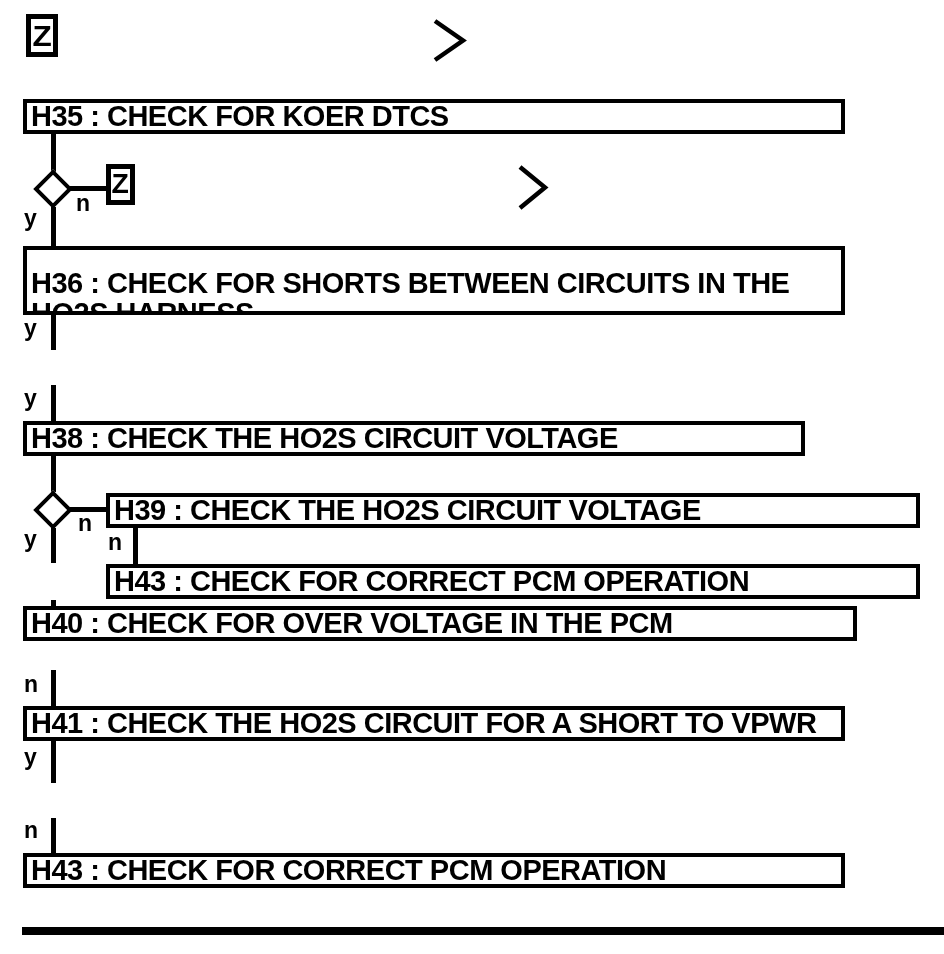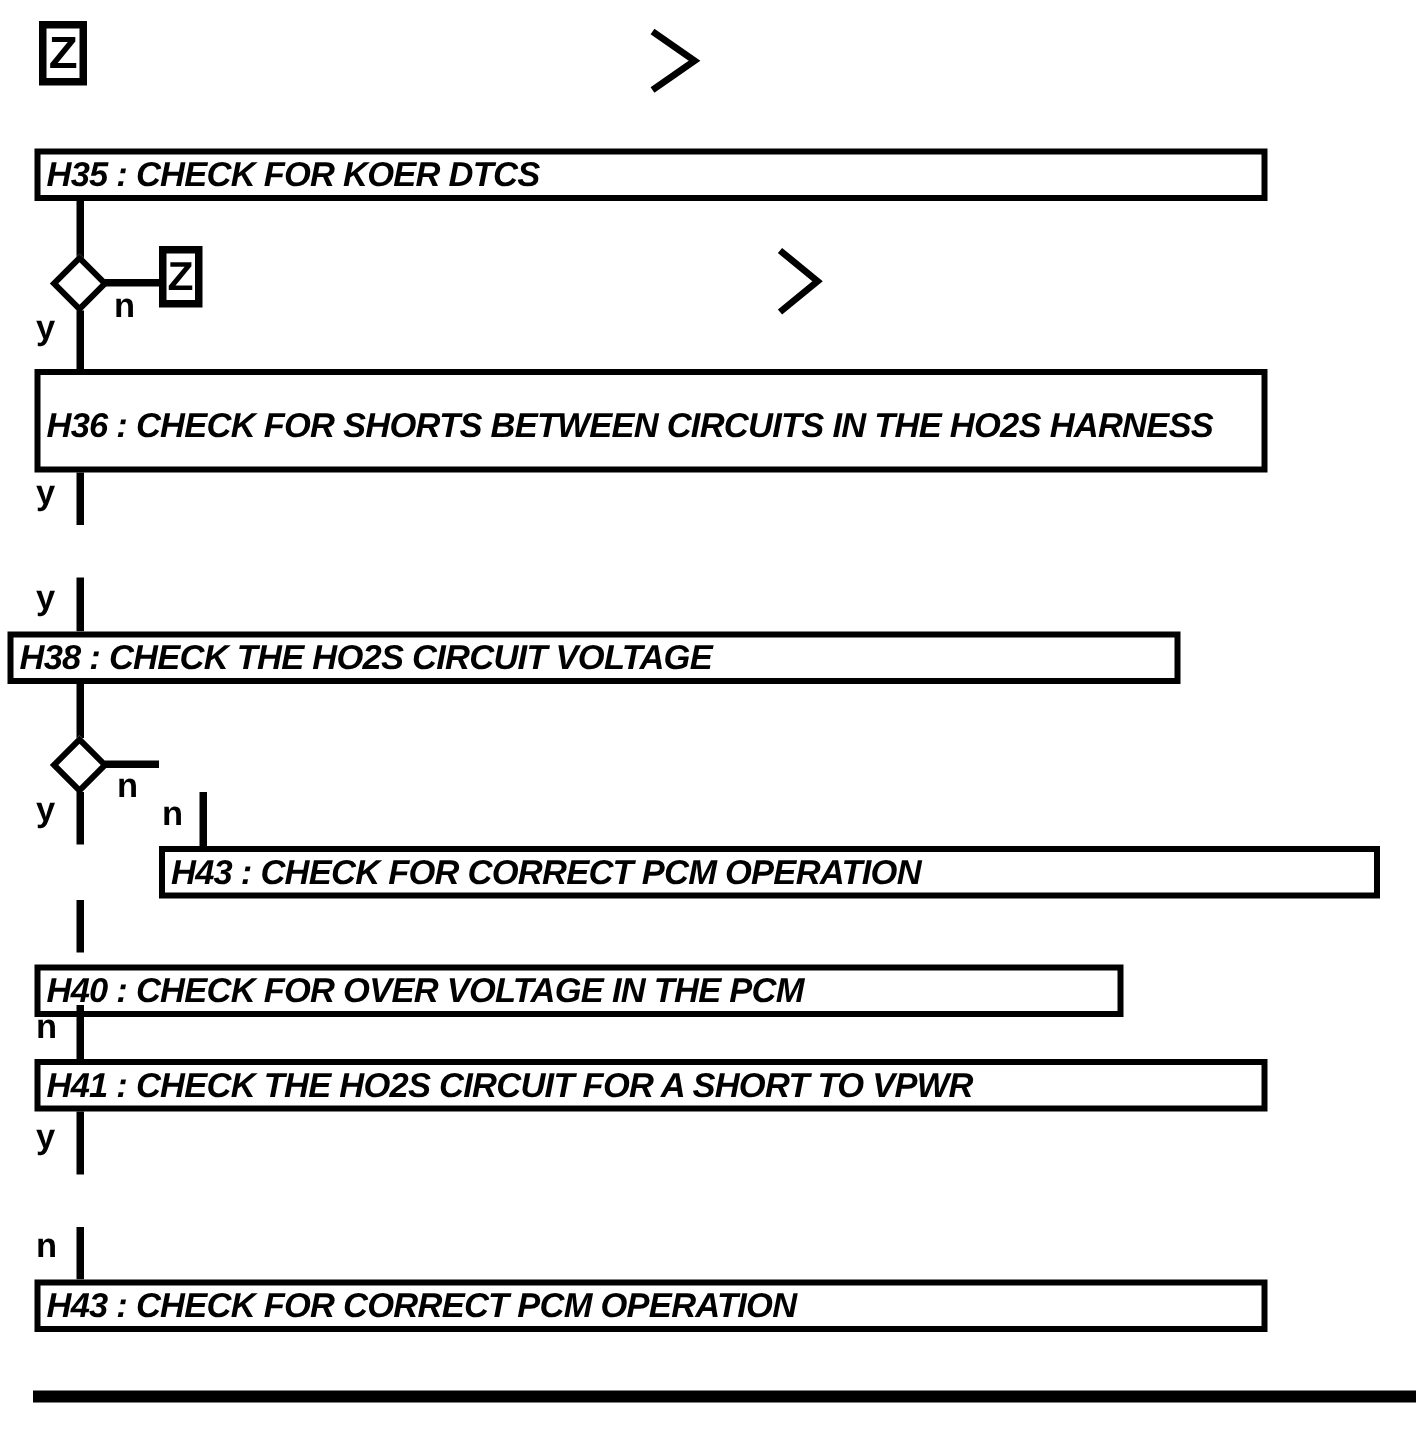--- a/index.html
+++ b/index.html
@@ -7,24 +7,23 @@
   html,body { margin:0; padding:0; background:var(--paper); }
   #canvas {
     position:relative; width:944px; height:954px;
     background:var(--paper); color:var(--ink);
     font-family:"Liberation Sans", sans-serif; font-weight:bold;
     overflow:hidden;
   }
   .step {
     position:absolute; background:var(--paper);
     border:4px solid var(--ink);
-    font-size:23px; letter-spacing:-0.5px; line-height:27px;
+    font-size:29px; letter-spacing:-0.5px; line-height:27px;
     padding:0 4px 0 4px; white-space:nowrap; overflow:hidden;
     color:var(--ink);
-    font-style:italic;
   }
   .step.two-line { white-space:normal; line-height:30px; padding-top:18px; }
   .vline, .hline, .rule { position:absolute; background:var(--ink); }
   .vline { width:5px; }
   .hline { height:5px; }
   .diamond {
     position:absolute; width:28px; height:28px;
     border:4px solid var(--ink); background:var(--paper);
     transform:rotate(45deg);
   }
@@ -73,37 +72,38 @@
   <div class="blabel" style="left:24px; top:207px;">y</div>
   <div class="vline" style="left:51px; top:207px; height:39px;"></div>
 
   <div class="step two-line" style="left:23px; top:246px; width:822px; height:69px;">H36 : CHECK FOR SHORTS BETWEEN CIRCUITS IN THE HO2S HARNESS</div>
   <div class="blabel" style="left:24px; top:317px;">y</div>
   <div class="vline" style="left:51px; top:315px; height:35px;"></div>
 
   <div class="blabel" style="left:24px; top:387px;">y</div>
   <div class="vline" style="left:51px; top:385px; height:36px;"></div>
 
-  <div class="step" style="left:5px; top:421px; width:782px; height:35px;">H38 : CHECK THE HO2S CIRCUIT VOLTAGE</div>
+  <div class="step" style="left:23px; top:421px; width:782px; height:35px;">H38 : CHECK THE HO2S CIRCUIT VOLTAGE</div>
 
   <div class="vline" style="left:51px; top:456px; height:36px;"></div>
   <div class="diamond" style="left:39px; top:496px;"></div>
   <div class="hline" style="left:70px; top:507px; width:36px;"></div>
   <div class="blabel" style="left:78px; top:512px;">n</div>
   <div class="blabel" style="left:24px; top:528px;">y</div>
 
+  <div class="step" style="left:106px; top:493px; width:814px; height:35px;">H39 : CHECK THE HO2S CIRCUIT VOLTAGE</div>
 
   <div class="blabel" style="left:108px; top:531px;">n</div>
   <div class="vline" style="left:133px; top:528px; height:36px;"></div>
   <div class="step" style="left:106px; top:564px; width:814px; height:35px;">H43 : CHECK FOR CORRECT PCM OPERATION</div>
 
   <div class="vline" style="left:51px; top:528px; height:35px;"></div>
   <div class="vline" style="left:51px; top:600px; height:35px;"></div>
 
-  <div class="step" style="left:23px; top:643px; width:726px; height:35px;">H40 : CHECK FOR OVER VOLTAGE IN THE PCM</div>
+  <div class="step" style="left:23px; top:606px; width:834px; height:35px;">H40 : CHECK FOR OVER VOLTAGE IN THE PCM</div>
   <div class="blabel" style="left:24px; top:673px;">n</div>
   <div class="vline" style="left:51px; top:670px; height:36px;"></div>
 
   <div class="step" style="left:23px; top:706px; width:822px; height:35px;">H41 : CHECK THE HO2S CIRCUIT FOR A SHORT TO VPWR</div>
   <div class="blabel" style="left:24px; top:746px;">y</div>
   <div class="vline" style="left:51px; top:741px; height:42px;"></div>
 
   <div class="blabel" style="left:24px; top:819px;">n</div>
   <div class="vline" style="left:51px; top:818px; height:35px;"></div>
 

